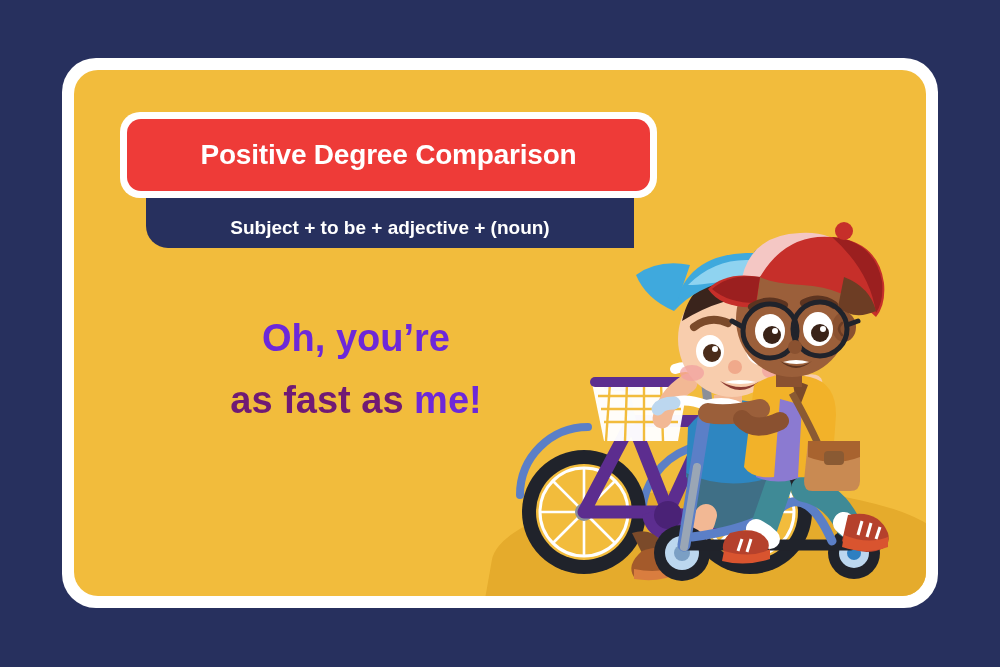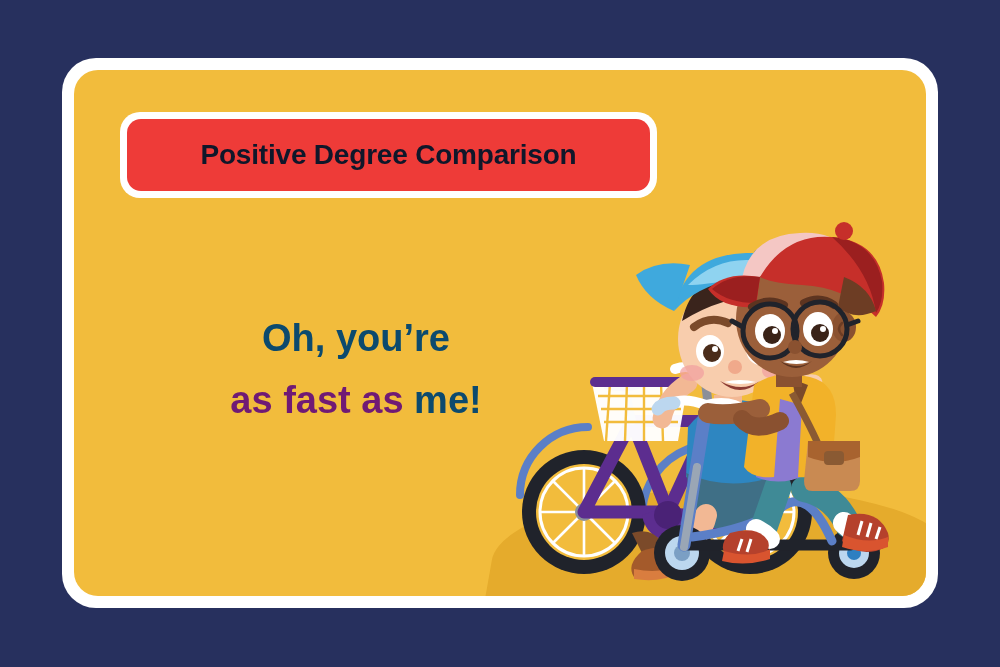--- a/index.html
+++ b/index.html
@@ -74,21 +74,21 @@
     top: 7px;
     right: 7px;
     bottom: 7px;
     background: #ee3b38;
     border-radius: 14px;
     display: flex;
     align-items: center;
     justify-content: center;
   }
   .title-text {
-    color: #0f172a;
+    color: #ffffff;
     font-size: 28px;
     font-weight: bold;
     letter-spacing: -0.2px;
     white-space: nowrap;
   }
 
   
   .subtitle-bar {
     position: absolute;
     left: 72px;
@@ -119,21 +119,21 @@
     width: 460px;
     text-align: center;
     z-index: 7;
   }
   .line {
     font-size: 38px;
     font-weight: bold;
     line-height: 62px;
     white-space: nowrap;
   }
-  .accent { color: #0c4a6e; }
+  .accent { color: #6d28d9; }
   .dark { color: #701a75; }
 
   
   .illustration {
     position: absolute;
     left: 418px;
     top: 145px;
     width: 420px;
     height: 393px;
     z-index: 4;
@@ -365,20 +365,23 @@
             <line x1="355" y1="110" x2="366" y2="106" stroke="#20232b" stroke-width="5" stroke-linecap="round"></line>
 
             <circle cx="303" cy="132" r="7" fill="#8a5130"></circle>
 
             <path d="M288 146 q16 14 32 0 q-14 10 -32 0 Z" fill="#5d3420"></path>
             <path d="M291 147 q14 4 26 0 q-13 -4 -26 0 Z" fill="#ffffff"></path>
           </g>
         </svg>
       </div>
 
+      <div class="subtitle-bar">
+        <span class="subtitle-text">Subject + to be + adjective + (noun)</span>
+      </div>
 
       <div class="title-outline">
         <div class="title-pill">
           <span class="title-text">Positive Degree Comparison</span>
         </div>
       </div>
 
       <div class="sentence">
         <div class="line">
           <span class="accent">Oh, you’re</span>

